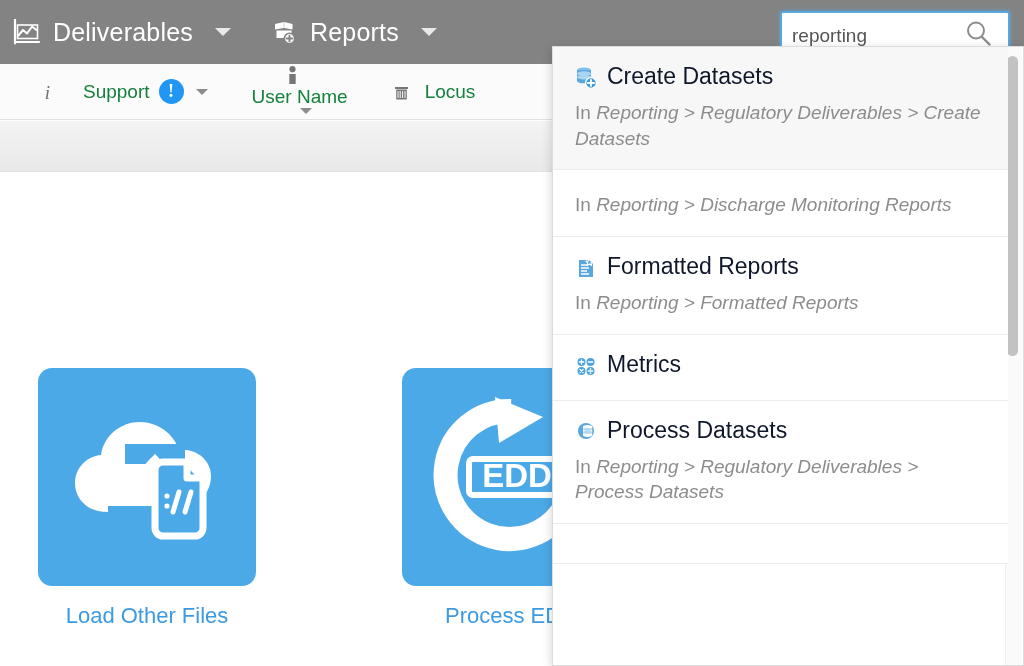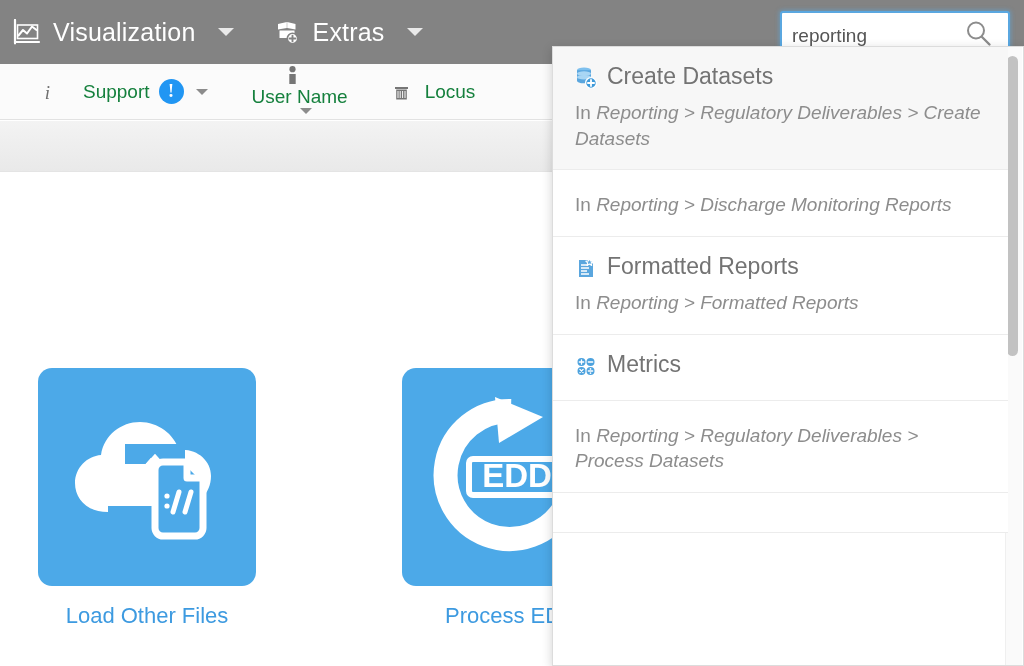--- a/index.html
+++ b/index.html
@@ -98,21 +98,21 @@
   }
   .dd-list { position:absolute; left:0; top:0; width:455px; }
   .dd-item {
     padding:16px 22px 18px 22px;
     border-bottom:1px solid #ececec;
     cursor:pointer; background:#ffffff;
   }
   .dd-item.active { background:#f7f7f7; }
   .dd-title-row { display:flex; align-items:flex-start; gap:10px; }
   .dd-ico { width:22px;height:24px; flex:none; margin-top:3px; }
-  .dd-title { font-size:23px; color:#737373; line-height:1.15; }
+  .dd-title { font-size:23px; color:#0f172a; line-height:1.15; }
   .dd-path {
     margin-top:6px; font-size:19px; color:#8d8d8d; line-height:1.35;
     padding-left:0;
   }
   .dd-path i { font-style:italic; }
   .dd-path .lit { font-style:normal; }
 
   
   .dd-track {
     position:absolute; right:1px; top:0; width:17px; height:618px;
@@ -132,35 +132,35 @@
 
     <div class="nav-item">
       <span class="nav-icon-wrap">
         <svg class="nav-icon" viewBox="0 0 30 30">
           <path d="M3 3 v22 h24" stroke="#fff" stroke-width="2.2" fill="none" stroke-linecap="round"></path>
           <path d="M2.2 3 l1.6 0 M3 25.6 l0 1.6" stroke="#fff" stroke-width="2"></path>
           <rect x="5.5" y="8" width="20" height="13.5" fill="none" stroke="#fff" stroke-width="1.6"></rect>
           <path d="M6.5 18.5 L11 13 L15 16.5 L20 9.5 L24.5 13" stroke="#fff" stroke-width="2" fill="none" stroke-linejoin="round" stroke-linecap="round"></path>
         </svg>
       </span>
-      <span class="nav-label">Visualization</span>
+      <span class="nav-label">Deliverables</span>
       <span class="caret"></span>
     </div>
 
     <div class="nav-item" style="margin-left:38px;">
       <span class="nav-icon-wrap">
         <svg class="nav-icon" viewBox="0 0 30 30">
           <path d="M6 7 L14.8 5 L14.8 11 L6 12.6 Z" fill="#fff"></path>
           <path d="M23.5 7 L15.2 5 L15.2 11 L23.5 12.6 Z" fill="#fff"></path>
           <path d="M7.5 13.5 h15 v7.5 h-15 z" fill="#fff"></path>
           <circle cx="20.5" cy="21.5" r="5.2" fill="#fff" stroke="#838383" stroke-width="1.6"></circle>
           <path d="M20.5 18.6 v5.8 M17.6 21.5 h5.8" stroke="#838383" stroke-width="1.9" stroke-linecap="round"></path>
         </svg>
       </span>
-      <span class="nav-label">Extras</span>
+      <span class="nav-label">Reports</span>
       <span class="caret"></span>
     </div>
 
     <div class="search-wrap">
       <div class="search-box">
         <input class="search-input" type="text" value="reporting" placeholder="Search" style="">
         <span>
           <svg class="search-mag" viewBox="0 0 28 28">
             <circle cx="12" cy="11.5" r="8" fill="none" stroke="#8c8c8c" stroke-width="2"></circle>
             <path d="M18 18 L25.5 25.5" stroke="#8c8c8c" stroke-width="2.4" stroke-linecap="round"></path>
@@ -312,20 +312,32 @@
               <path d="M13.3 17 h4.4" stroke="#fff" stroke-width="1.3" stroke-linecap="round"></path>
               <circle cx="15.5" cy="14.9" r="0.85" fill="#fff"></circle>
               <circle cx="15.5" cy="19.1" r="0.85" fill="#fff"></circle>
             </svg>
           </span>
           <span class="dd-title">Metrics</span>
         </div>
       </div>
 
       <div class="dd-item">
+        <div class="dd-title-row">
+          <span>
+            <svg class="dd-ico" viewBox="0 0 22 24">
+              <circle cx="11" cy="11" r="8" fill="#5aa6de"></circle>
+              <ellipse cx="12.6" cy="6.6" rx="4.6" ry="1.7" fill="#ffffff"></ellipse>
+              <path d="M8 6.6 v8.6 c0 .95 2.06 1.7 4.6 1.7 s4.6-.75 4.6-1.7 V6.6 z" fill="#ffffff"></path>
+              <ellipse cx="12.6" cy="9.3" rx="4.6" ry="1.5" fill="#5aa6de" opacity=".45"></ellipse>
+              <ellipse cx="12.6" cy="12.3" rx="4.6" ry="1.5" fill="#5aa6de" opacity=".45"></ellipse>
+            </svg>
+          </span>
+          <span class="dd-title">Process Datasets</span>
+        </div>
         <div class="dd-path">
           <span class="lit">In</span>
           <i>Reporting &gt; Regulatory Deliverables &gt; Process Datasets</i>
         </div>
       </div>
 
       <div class="dd-item" style="height:40px;"></div>
 
     </div>
   </div>

